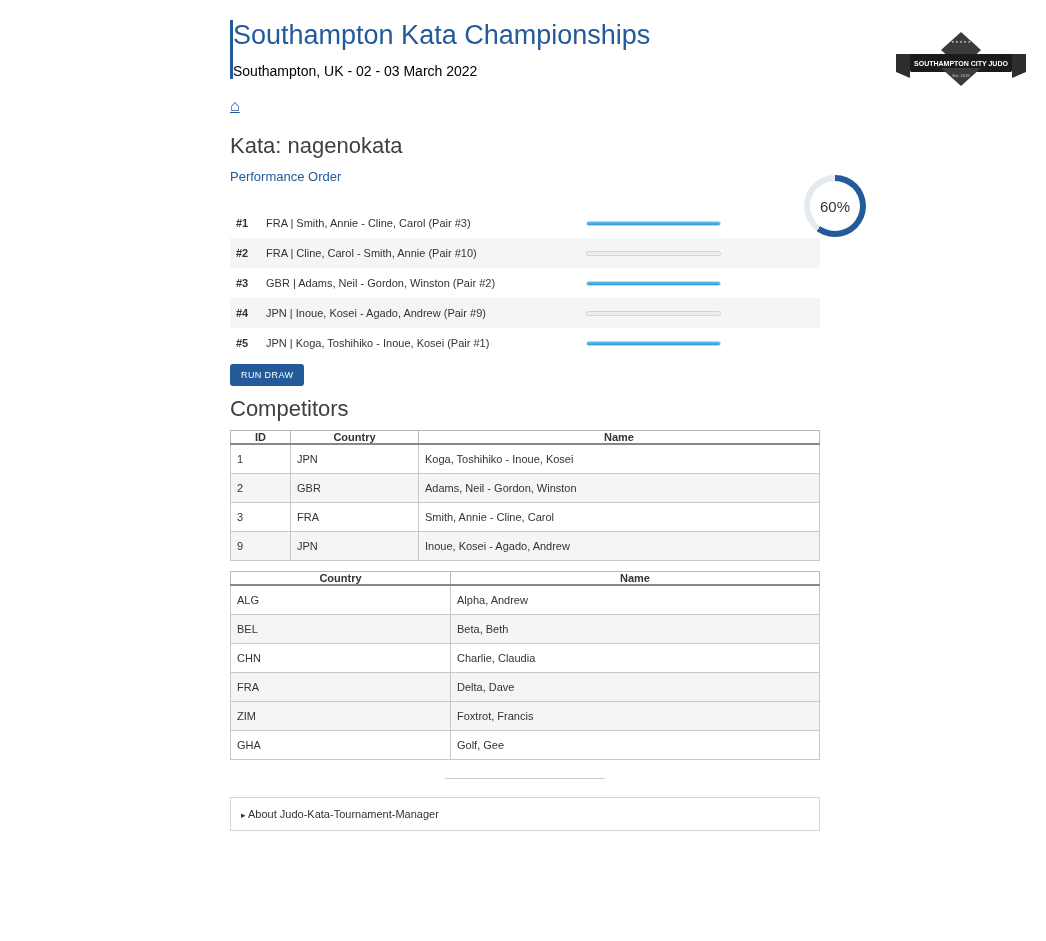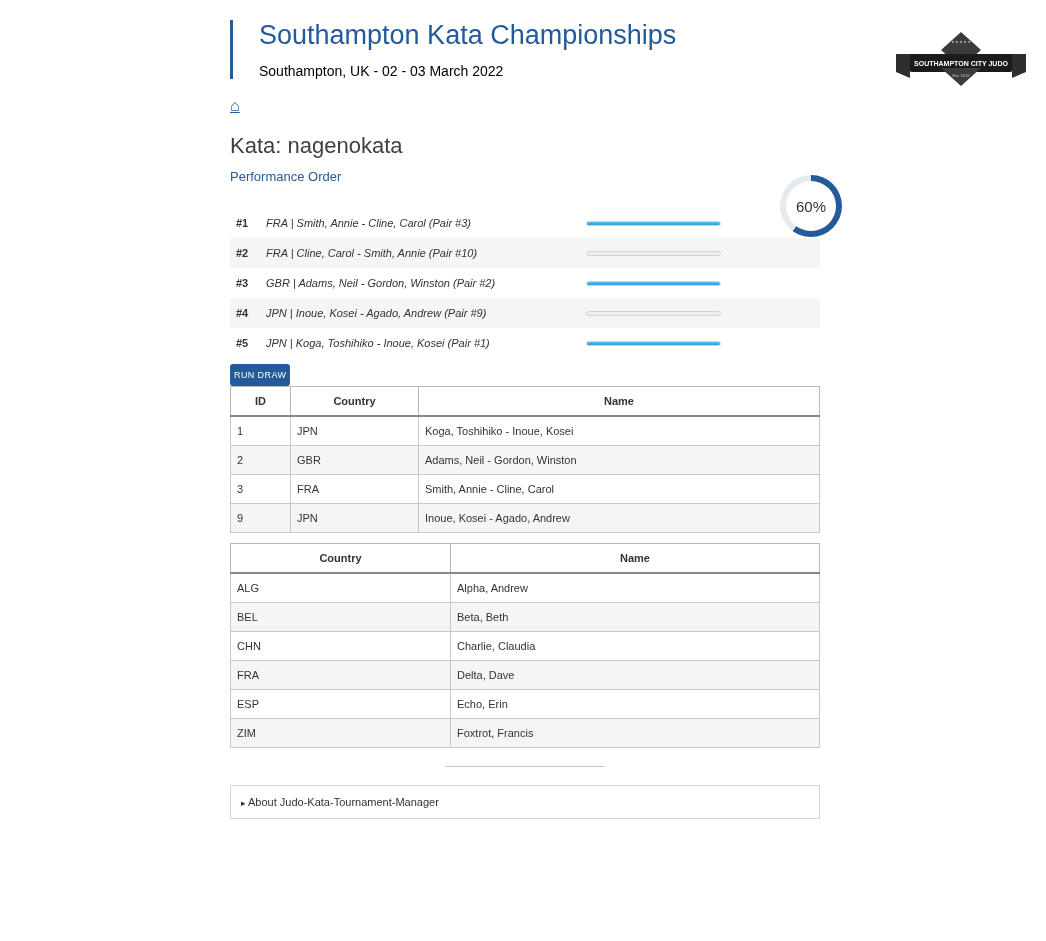--- a/index.html
+++ b/index.html
@@ -22,21 +22,21 @@
     top: 10px;
     width: 130px;
     height: 70px;
   }
   .main {
     margin-left: 210px;
     width: 590px;
   }
   .title-block {
     border-left: 3px solid #225a9a;
-    padding-left: 26px;
+    padding-left: 0;
     margin-bottom: 10px;
   }
   .title {
     font-size: 27px;
     font-weight: 300;
     color: #225a9a;
     margin: 0 0 12px 0;
   }
   .subtitle {
     font-size: 14px;
@@ -58,21 +58,21 @@
     margin: 10px 0 8px 0;
   }
   .h3 {
     font-size: 13px;
     font-weight: 400;
     color: #225a9a;
     margin: 10px 0 24px 0;
   }
   .progress-ring-wrap {
     position: absolute;
-    left: 760px;
+    left: 784px;
     top: 155px;
   }
   .ring {
     width: 62px;
     height: 62px;
     border-radius: 50%;
     background: conic-gradient(#225a9a 0% 60%, #e5eaef 60% 100%);
     display: flex;
     align-items: center;
     justify-content: center;
@@ -89,56 +89,56 @@
     color: #333;
   }
   .perf-row {
     display: flex;
     align-items: center;
     padding: 9px 6px;
     font-size: 11px;
   }
   .perf-row.alt { background: #f5f5f5; }
   .perf-idx { width: 30px; font-weight: bold; }
-  .perf-label { flex: 0 0 320px; font-style: italic; }
+  .perf-label { flex: 0 0 320px; }
   .perf-bar-wrap {
     width: 135px;
     height: 5px;
     border-radius: 3px;
     background: #eceef0;
     border: 1px solid #d0d5da;
     overflow: hidden;
   }
   .perf-bar-fill {
     height: 100%;
     background: linear-gradient(#5bbdf3,#3399dd);
     width: 100%;
   }
   .perf-bar-fill.empty { width: 0; }
   .run-btn {
     display: inline-block;
     margin-top: 6px;
     background: #225a9a;
     color: #fff;
     font-size: 9px;
-    padding: 6px 4px;
+    padding: 6px 11px;
     border-radius: 3px;
     border: none;
     letter-spacing: 0.4px;
   }
   table.data {
     width: 100%;
     border-collapse: collapse;
     font-size: 11px;
     margin-bottom: 10px;
   }
   table.data th {
     border: 1px solid #b8b8b8;
     border-bottom: 2px solid #888;
-    padding: 8px 6px;
+    padding: 0 6px;
     font-weight: bold;
     text-align: center;
     background: #fff;
   }
   table.data td {
     border: 1px solid #c8c8c8;
     padding: 8px 6px;
   }
   table.data tr.alt td { background: #f5f5f5; }
   .hr-mini {
@@ -228,20 +228,21 @@
           <div class="perf-idx">#5</div>
           <div class="perf-label">JPN | Koga, Toshihiko - Inoue, Kosei (Pair #1)</div>
           <div class="perf-bar-wrap">
             <div class="perf-bar-fill"></div>
           </div>
         </div>
       </div>
 
     <button class="run-btn">RUN DRAW</button>
 
+    <h2 class="h2">Competitors</h2>
     <table class="data">
       <thead>
         <tr>
           <th class="col-id">ID</th>
           <th class="col-country">Country</th>
           <th class="col-name">Name</th>
         </tr>
       </thead>
       <tbody id="comp-body">
           <tr>
@@ -284,27 +285,27 @@
             <td>Beta, Beth</td>
           </tr>
           <tr>
             <td>CHN</td>
             <td>Charlie, Claudia</td>
           </tr>
           <tr class="alt">
             <td>FRA</td>
             <td>Delta, Dave</td>
           </tr>
-          <tr>
-            <td>ESP</td>
-            <td>Echo, Erin</td>
-          </tr>
           <tr class="alt">
             <td>ZIM</td>
             <td>Foxtrot, Francis</td>
+          </tr>
+          <tr>
+            <td>GHA</td>
+            <td>Golf, Gee</td>
           </tr>
         </tbody>
     </table>
 
     <hr class="hr-mini">
 
     <div class="about">
       <span class="disclosure">About Judo-Kata-Tournament-Manager</span>
     </div>
   </div>

